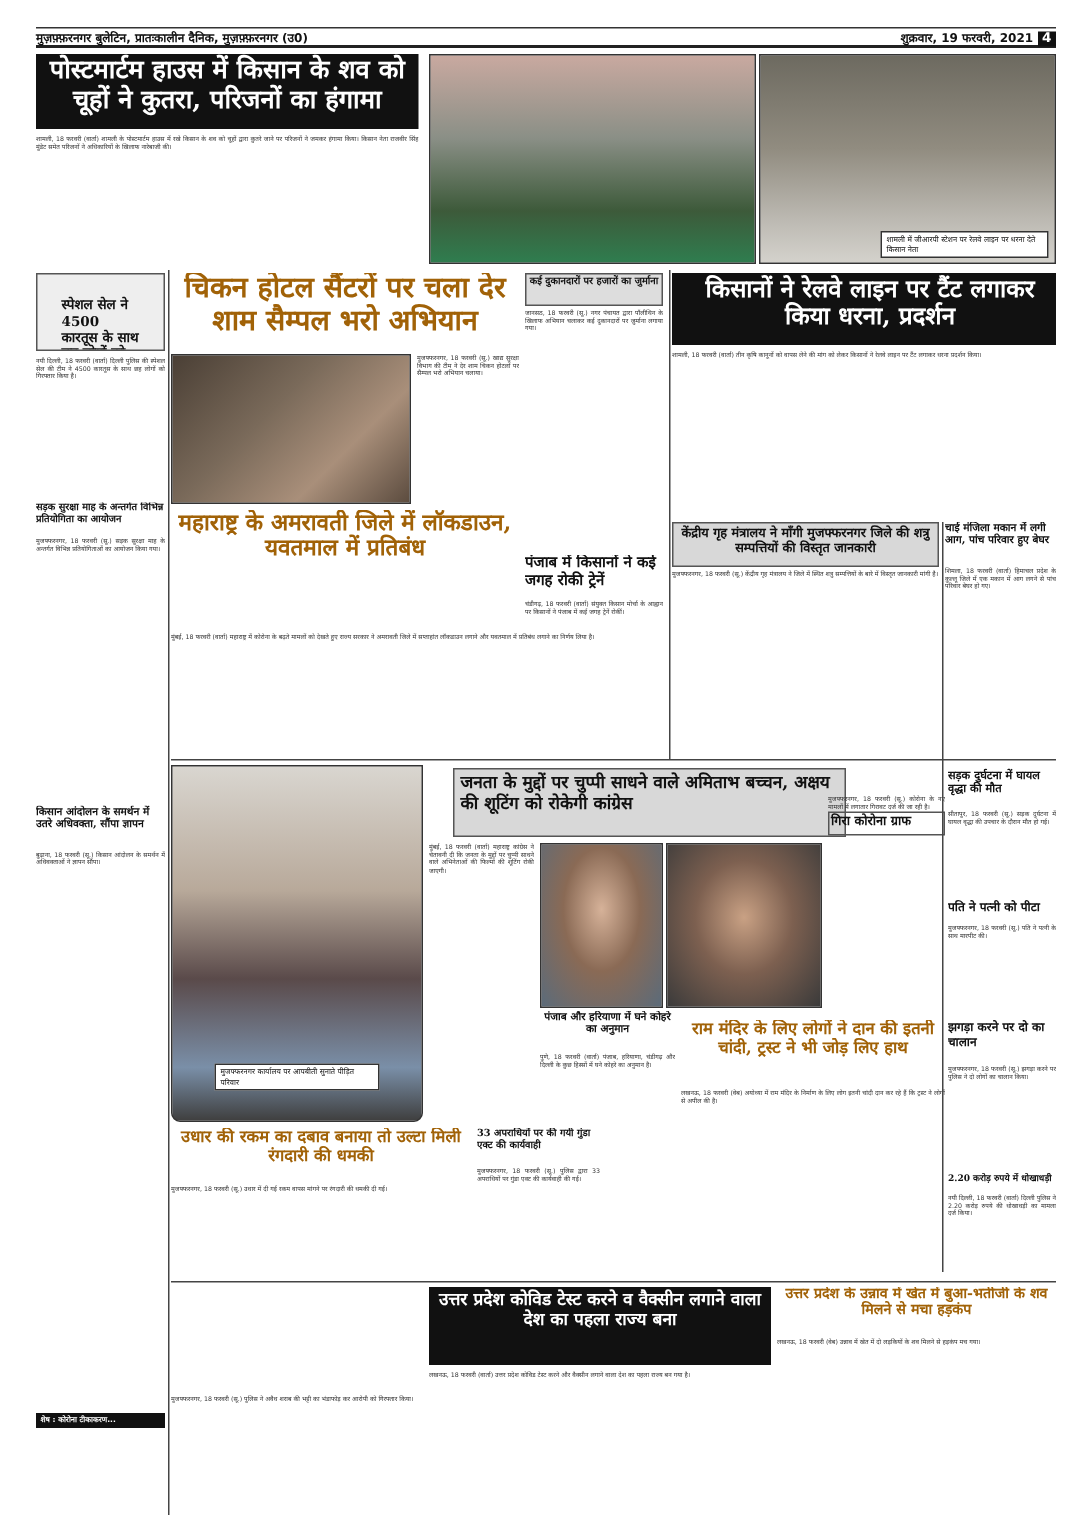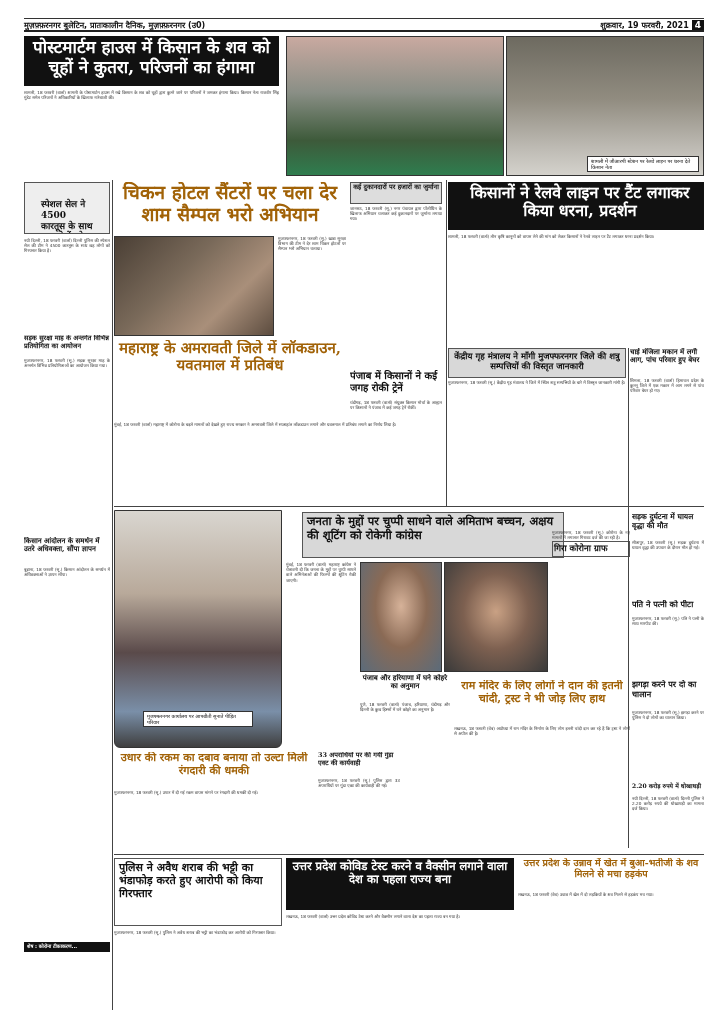--- a/index.html
+++ b/index.html
@@ -108,23 +108,20 @@
   <div class="blk body-text" style="left:608px;top:784px;width:72px;height:48px;">नयी दिल्ली, 18 फरवरी (वार्ता) दिल्ली पुलिस ने 2.20 करोड़ रुपये की धोखाधड़ी का मामला दर्ज किया।</div>
 
   <div class="blk hl-plain" style="left:90px;top:740px;width:200px;height:34px;font-size:11px;">उधार की रकम का दबाव बनाया तो उल्टा मिली रंगदारी की धमकी</div>
   <div class="blk body-text" style="left:90px;top:778px;width:240px;height:60px;">मुजफ्फरनगर, 18 फरवरी (सू.) उधार में दी गई रकम वापस मांगने पर रंगदारी की धमकी दी गई।</div>
 
   <div class="blk subhead" style="left:294px;top:740px;width:82px;height:24px;font-size:6.5px;">33 अपराधियों पर की गयी गुंडा एक्ट की कार्यवाही</div>
   <div class="blk body-text" style="left:294px;top:766px;width:82px;height:72px;">मुजफ्फरनगर, 18 फरवरी (सू.) पुलिस द्वारा 33 अपराधियों पर गुंडा एक्ट की कार्यवाही की गई।</div>
 
   <div class="rule-h" style="left:90px;top:842px;width:590px;"></div>
 
-  <div class="blk box" style="left:90px;top:846px;width:168px;height:68px;padding:2px 4px;">
-    <div class="subhead" style="font-size:11px;">पुलिस ने अवैध शराब की भट्टी का भंडाफोड़ करते हुए आरोपी को किया गिरफ्तार</div>
-  </div>
   <div class="blk body-text" style="left:90px;top:918px;width:168px;height:80px;">मुजफ्फरनगर, 18 फरवरी (सू.) पुलिस ने अवैध शराब की भट्टी का भंडाफोड़ कर आरोपी को गिरफ्तार किया।</div>
 
   <div class="blk hl-black" style="left:262px;top:846px;width:228px;height:52px;font-size:11.5px;">उत्तर प्रदेश कोविड टेस्ट करने व वैक्सीन लगाने वाला देश का पहला राज्य बना</div>
   <div class="blk body-text" style="left:262px;top:902px;width:228px;height:96px;">लखनऊ, 18 फरवरी (वार्ता) उत्तर प्रदेश कोविड टेस्ट करने और वैक्सीन लगाने वाला देश का पहला राज्य बन गया है।</div>
 
   <div class="blk hl-plain" style="left:494px;top:846px;width:186px;height:30px;font-size:9.5px;">उत्तर प्रदेश के उन्नाव में खेत में बुआ-भतीजी के शव मिलने से मचा हड़कंप</div>
   <div class="blk body-text" style="left:494px;top:880px;width:186px;height:118px;">लखनऊ, 18 फरवरी (वेब) उन्नाव में खेत में दो लड़कियों के शव मिलने से हड़कंप मच गया।</div>
 
   <div class="rule-v" style="left:88px;top:168px;height:830px;"></div>
   <div class="rule-v" style="left:422px;top:168px;height:326px;"></div>

